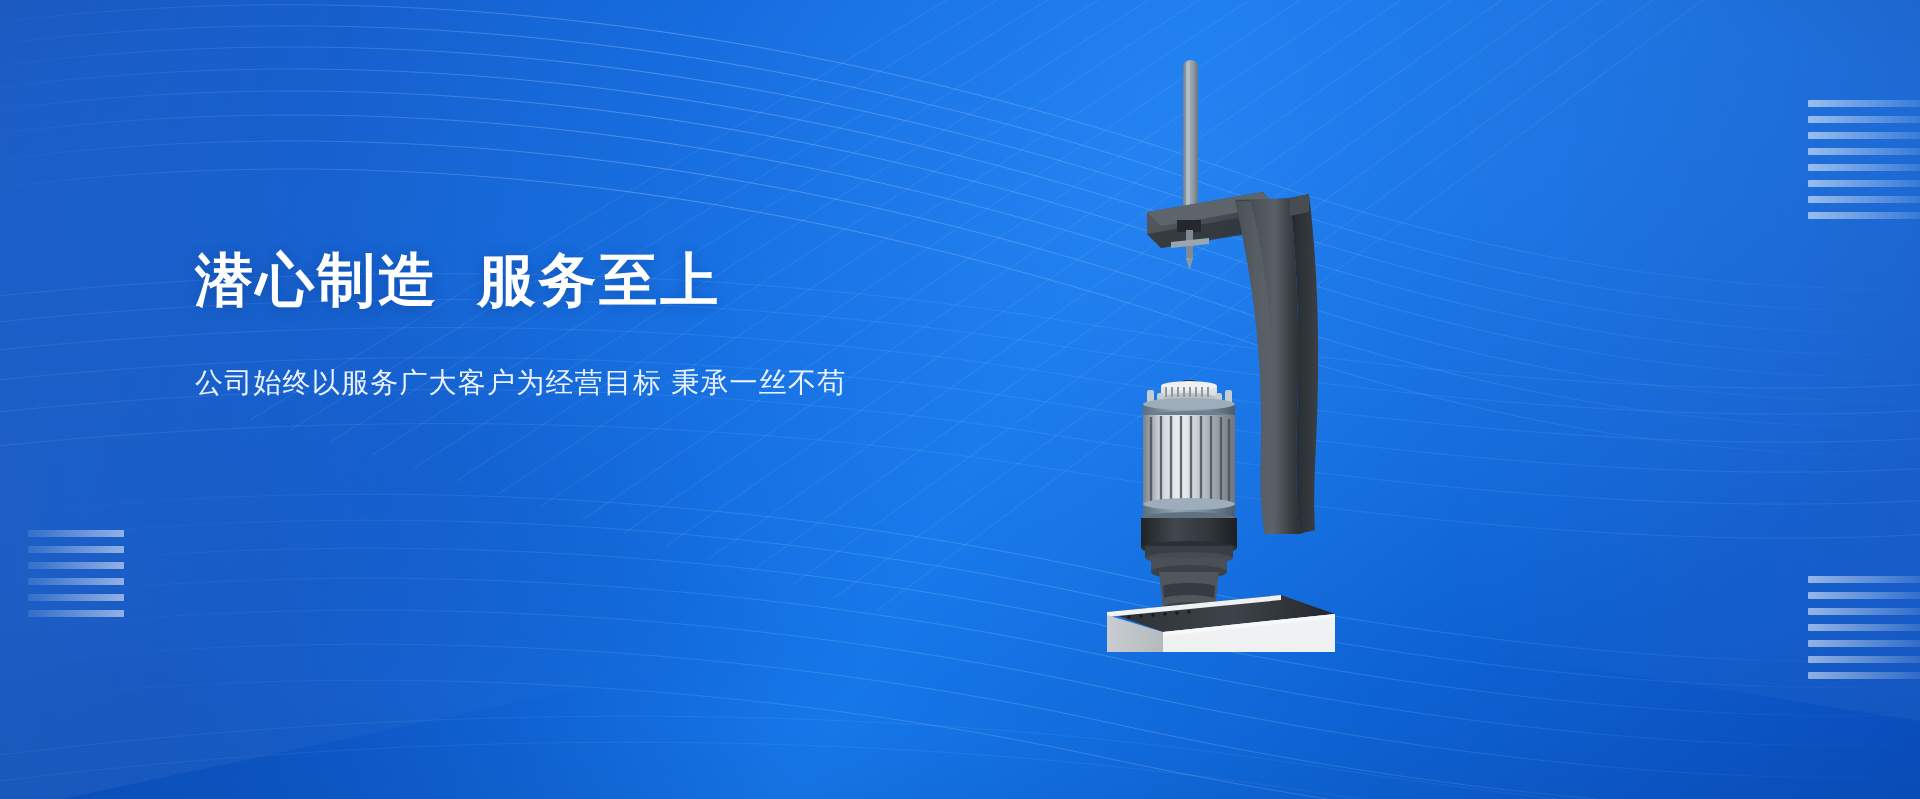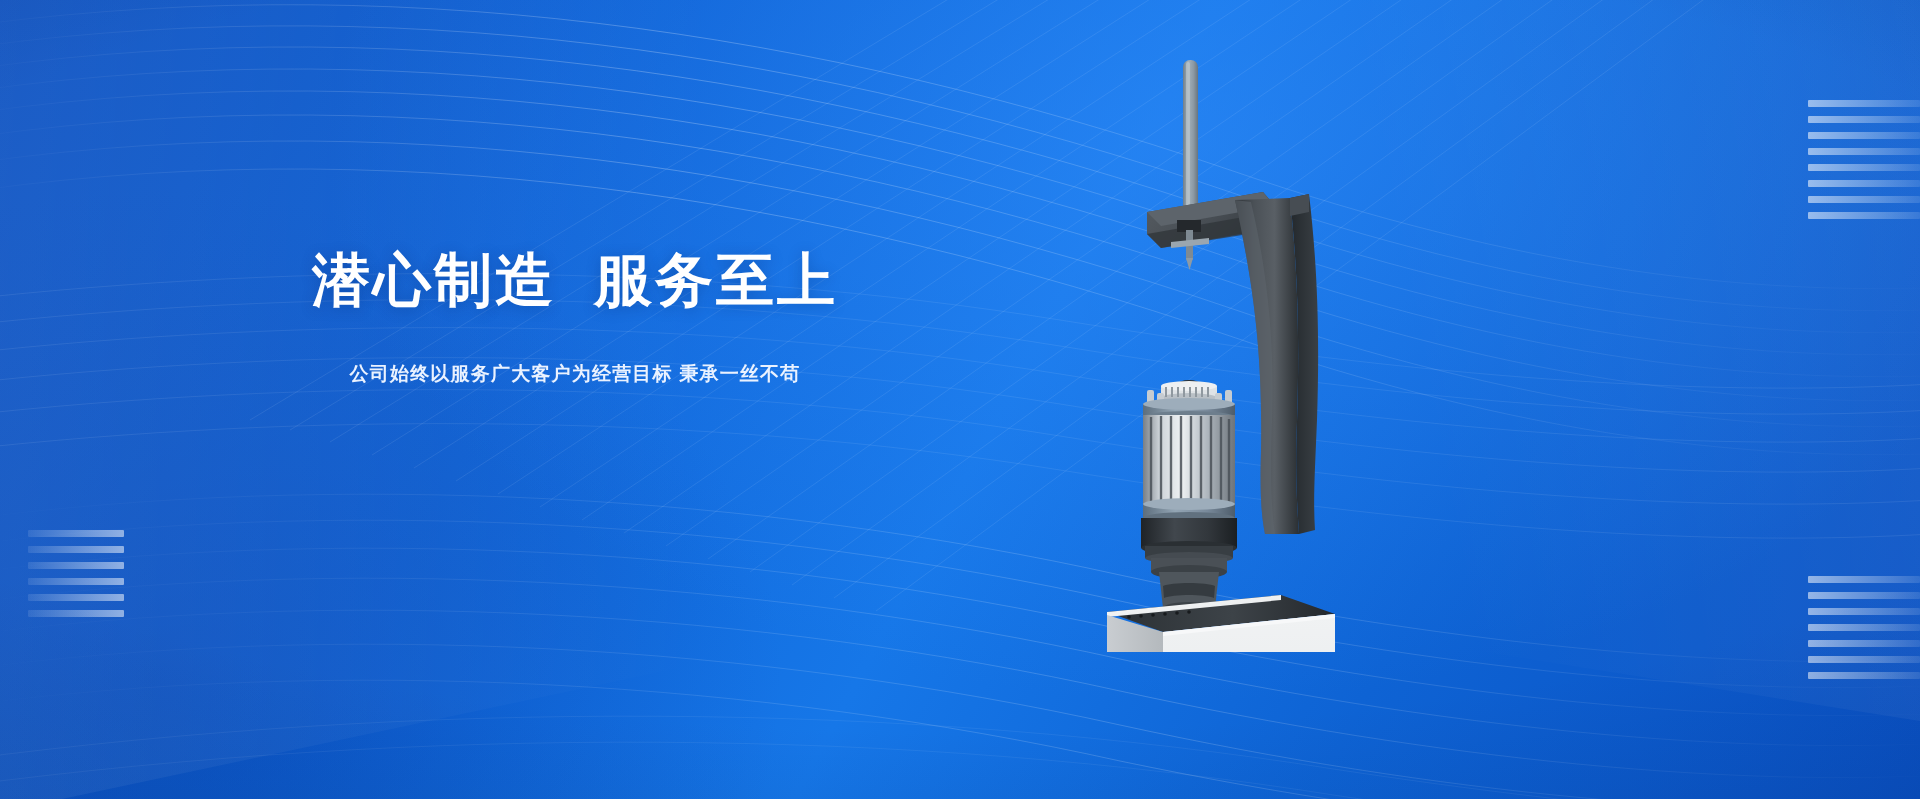--- a/index.html
+++ b/index.html
@@ -10,21 +10,20 @@
   }
 
   #banner {
     position:relative;
     width:1920px; height:799px;
     overflow:hidden;
     background:
       radial-gradient(1400px 900px at 62% 18%, rgba(48,140,250,0.55) 0%, rgba(20,100,225,0.0) 62%),
       radial-gradient(900px 700px at 8% 85%, rgba(10,72,180,0.55) 0%, rgba(10,72,180,0.0) 70%),
       linear-gradient(118deg, #0a4fc0 0%, #0f63d6 30%, #1677e8 52%, #0e63d4 74%, #0a50c2 100%);
-    text-align: center;
   }
 
   
   .deco { position:absolute; inset:0; pointer-events:none; }
   #wire-top   { opacity:.55; }
   #wire-mid   { opacity:.40; }
   #wire-bot   { opacity:.45; }
   #wire-fan   { opacity:.38; }
 
   .sheen-a {
@@ -58,22 +57,22 @@
     font-size:58px;
     font-weight:bold;
     letter-spacing:3px;
     line-height:1.12;
     white-space:pre;
     text-shadow:0 2px 14px rgba(3,40,110,.30);
   }
   #subtitle {
     margin-top:42px;
     color:#eaf2ff;
-    font-size:19px;
-    font-weight:bold;
+    font-size:28px;
+    font-weight:normal;
     letter-spacing:1.2px;
     line-height:2.02;
   }
   #subtitle .sub-line { display:block; white-space:pre; }
 
   
   .bar-stack { position:absolute; display:flex; flex-direction:column; }
   .bar-stack .bar {
     height:7px;
     border-radius:1px;

